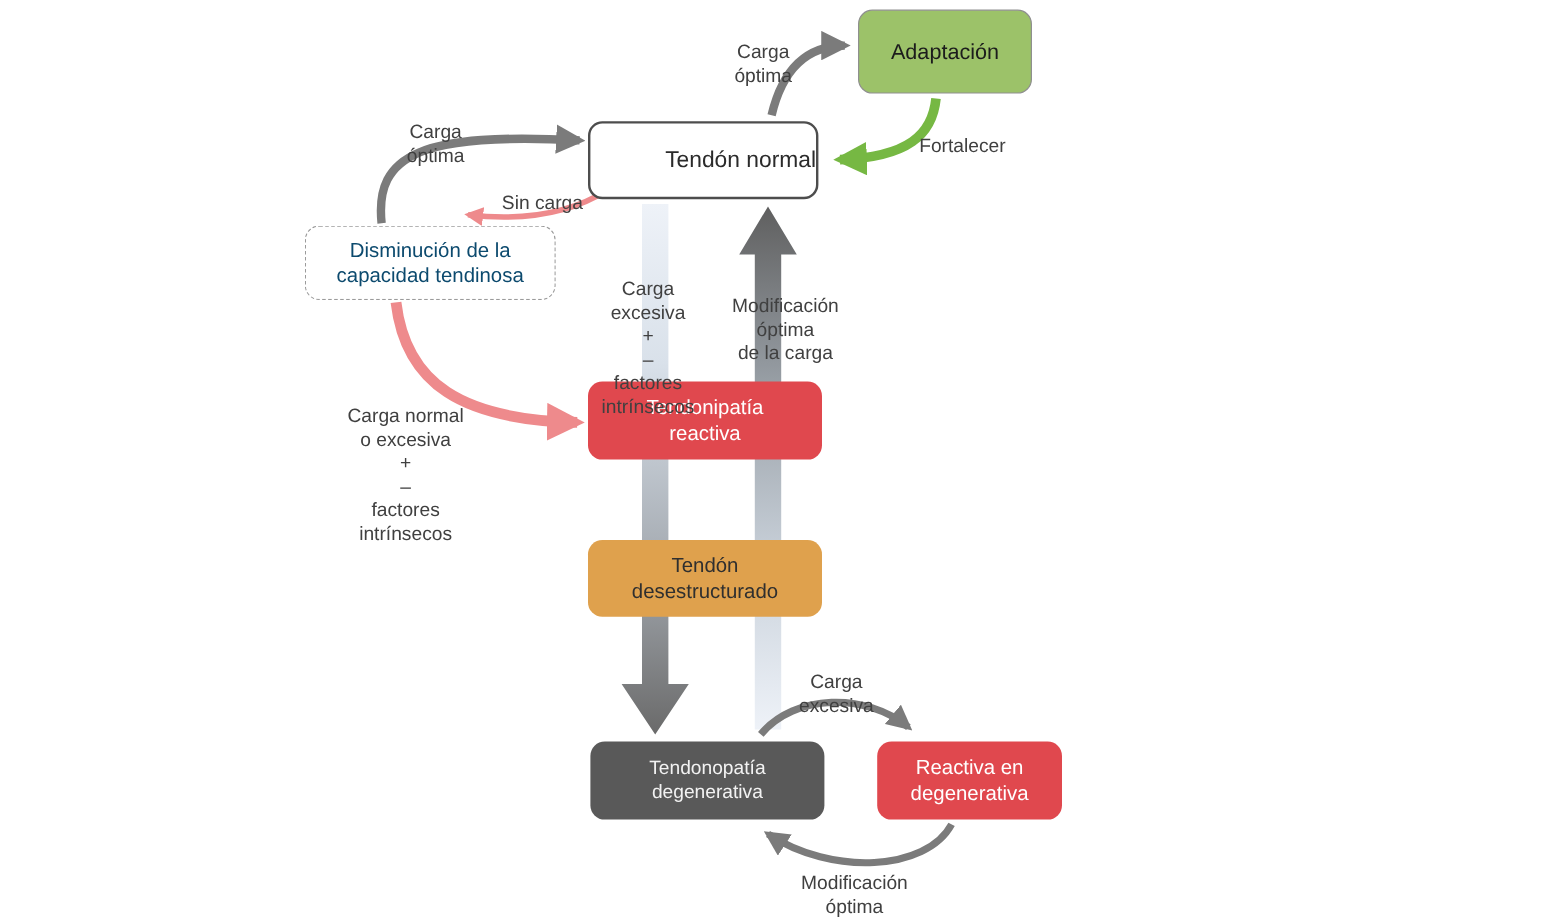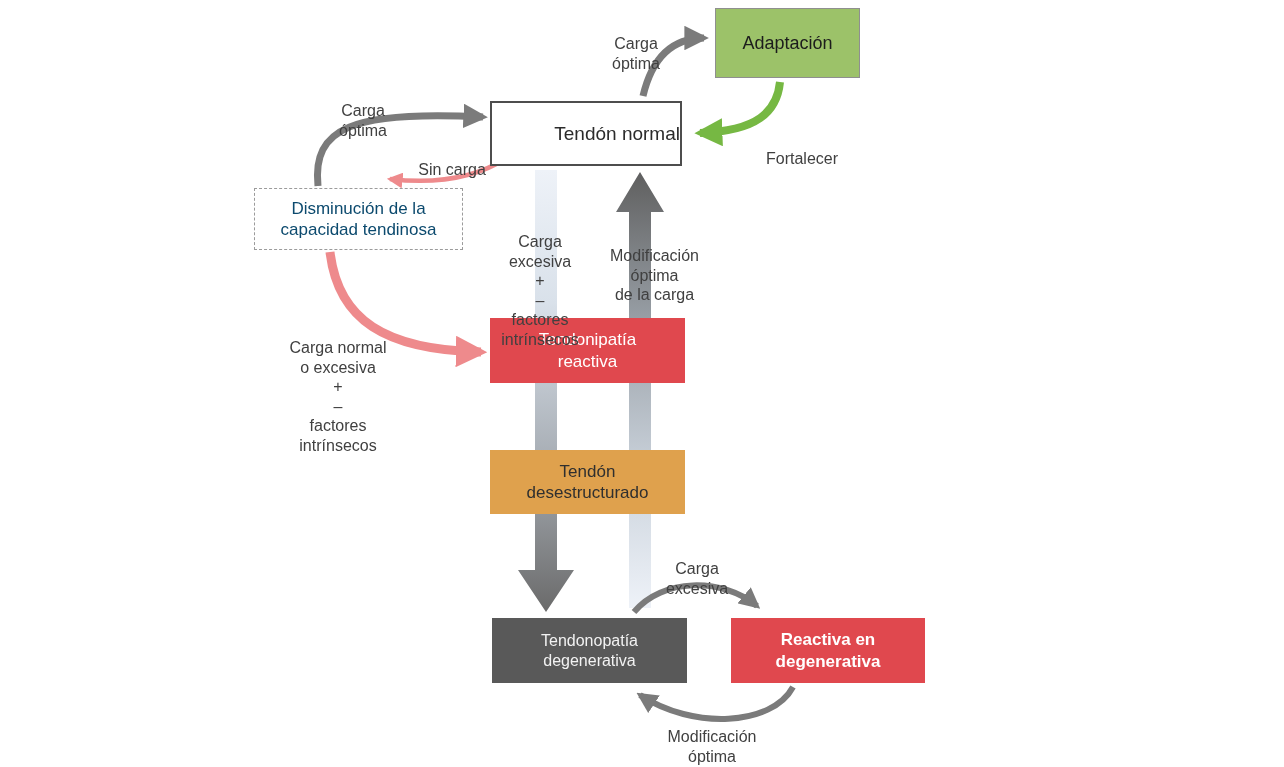--- a/index.html
+++ b/index.html
@@ -22,20 +22,21 @@
     z-index: 1;
   }
   .node {
     position: absolute;
     display: flex;
     align-items: center;
     justify-content: center;
     text-align: center;
     z-index: 2;
     box-sizing: border-box;
+    border-radius: 12px;
   }
   .node-text {
     white-space: pre-line;
     line-height: 1.25;
   }
   .n-adaptacion {
     left: 715px; top: 8px; width: 145px; height: 70px;
     background: var(--green-box, #9cc269);
     border: 1px solid #8f8f8f;
     font-size: 18px; color: #1c1c1c;
@@ -61,35 +62,35 @@
     left: 490px; top: 450px; width: 195px; height: 64px;
     background: var(--orange-box, #dfa14d);
     font-size: 17px; color: #2f2f2f;
   }
   .n-degenerativa {
     left: 492px; top: 618px; width: 195px; height: 65px;
     background: var(--dark-box, #595959);
     font-size: 16px; color: #f2f2f2;
   }
   .n-reactiva-degen {
-    left: 731px; top: 618px; width: 194px; height: 65px;
+    left: 731px; top: 618px; width: 154px; height: 65px;
     background: var(--red-box, #e0484e);
-    font-size: 17px; color: #ffffff; font-weight: bold;
+    font-size: 17px; color: #ffffff;
   }
   .lbl {
     position: absolute;
     font-size: 16px;
     color: #404040;
     text-align: center;
     white-space: pre-line;
     line-height: 1.22;
     z-index: 3;
   }
   .l-carga-optima-top   { left: 596px; top: 34px;  width: 80px; }
-  .l-fortalecer         { left: 766px; top: 113px; width: 90px; text-align: left; margin-top: 36px; }
+  .l-fortalecer         { left: 766px; top: 113px; width: 90px; text-align: left; }
   .l-carga-optima-left  { left: 323px; top: 101px; width: 80px; }
   .l-sin-carga          { left: 412px; top: 160px; width: 80px; }
   .l-carga-excesiva     { left: 485px; top: 232px; width: 110px; }
   .l-modificacion       { left: 597px; top: 246px; width: 115px; }
   .l-carga-normal       { left: 283px; top: 318px; width: 110px; margin-top: 20px; }
   .l-carga-excesiva-bot { left: 647px; top: 559px; width: 100px; }
   .l-modificacion-bot   { left: 652px; top: 727px; width: 120px; }
 </style>
 </head>
 <body>

